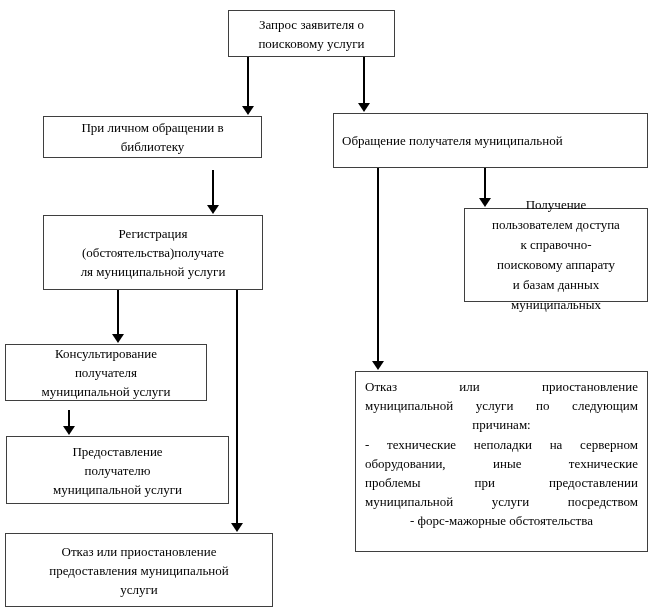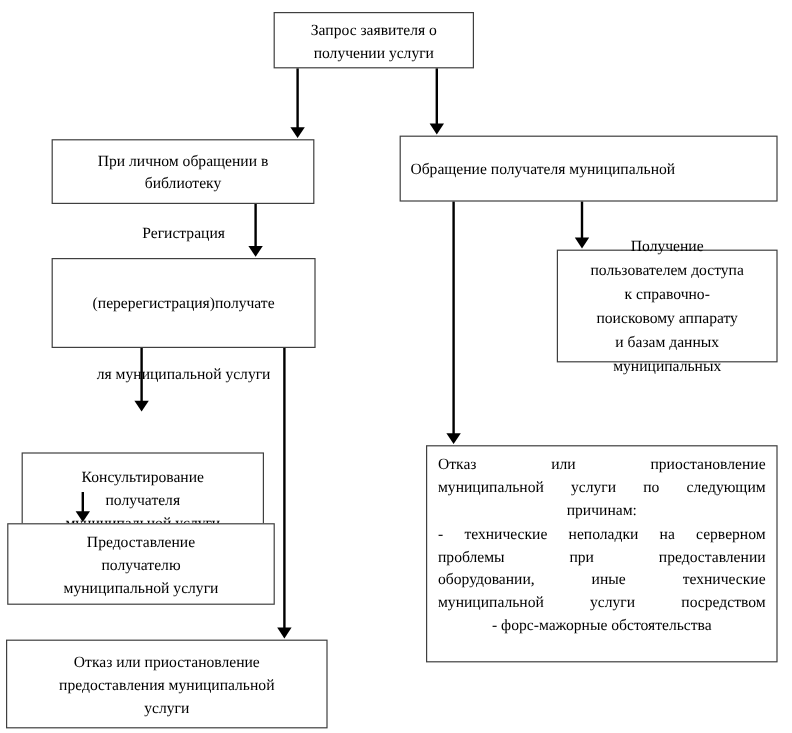--- a/index.html
+++ b/index.html
@@ -57,39 +57,39 @@
     border-top:9px solid var(--arrow);
   }
 </style>
 </head>
 <body>
 
 <div id="canvas">
 
   <div class="box" style="left:228px;top:10px;width:167px;height:47px;">
     <div class="ln">Запрос заявителя о</div>
-    <div class="ln">получении услуги</div>
+    <div class="ln">поисковому услуги</div>
   </div>
 
-  <div class="box" style="left:43px;top:116px;width:219px;height:54px;">
+  <div class="box" style="left:43px;top:116px;width:219px;height:42px;">
     <div class="ln">При личном обращении в</div>
     <div class="ln">библиотеку</div>
   </div>
 
   <div class="box align-left" style="left:333px;top:113px;width:315px;height:55px;">
     <div class="ln">Обращение получателя муниципальной</div>
   </div>
 
-  <div class="box" style="left:43px;top:215px;width:220px;height:75px;gap:40px;">
+  <div class="box" style="left:43px;top:215px;width:220px;height:75px;">
     <div class="ln">Регистрация</div>
-    <div class="ln">(перерегистрация)получате</div>
+    <div class="ln">(обстоятельства)получате</div>
     <div class="ln">ля муниципальной услуги</div>
   </div>
 
-  <div class="box" style="left:18px;top:344px;width:202px;height:78px;margin-top:33px;">
+  <div class="box" style="left:5px;top:344px;width:202px;height:57px;">
     <div class="ln">Консультирование</div>
     <div class="ln">получателя</div>
     <div class="ln">муниципальной услуги</div>
   </div>
 
   <div class="box" style="left:6px;top:436px;width:223px;height:68px;">
     <div class="ln">Предоставление</div>
     <div class="ln">получателю</div>
     <div class="ln">муниципальной услуги</div>
   </div>
@@ -107,22 +107,22 @@
     <div class="ln">поисковому аппарату</div>
     <div class="ln">и базам данных</div>
     <div class="ln">муниципальных</div>
   </div>
 
   <div class="box justified" style="left:355px;top:371px;width:293px;height:181px;">
     <div class="ln j">Отказ или приостановление</div>
     <div class="ln j">муниципальной услуги по следующим</div>
     <div class="ln">причинам:</div>
     <div class="ln j">- технические неполадки на серверном</div>
+    <div class="ln j">оборудовании, иные технические</div>
     <div class="ln j">проблемы при предоставлении</div>
-    <div class="ln j">оборудовании, иные технические</div>
     <div class="ln j">муниципальной услуги посредством</div>
     <div class="ln">- форс-мажорные обстоятельства</div>
   </div>
 
   <div class="shaft" style="left:247px;top:57px;height:50px;"></div>
   <div class="head" style="left:242px;top:106px;"></div>
 
   <div class="shaft" style="left:363px;top:57px;height:47px;"></div>
   <div class="head" style="left:358px;top:103px;"></div>
 

